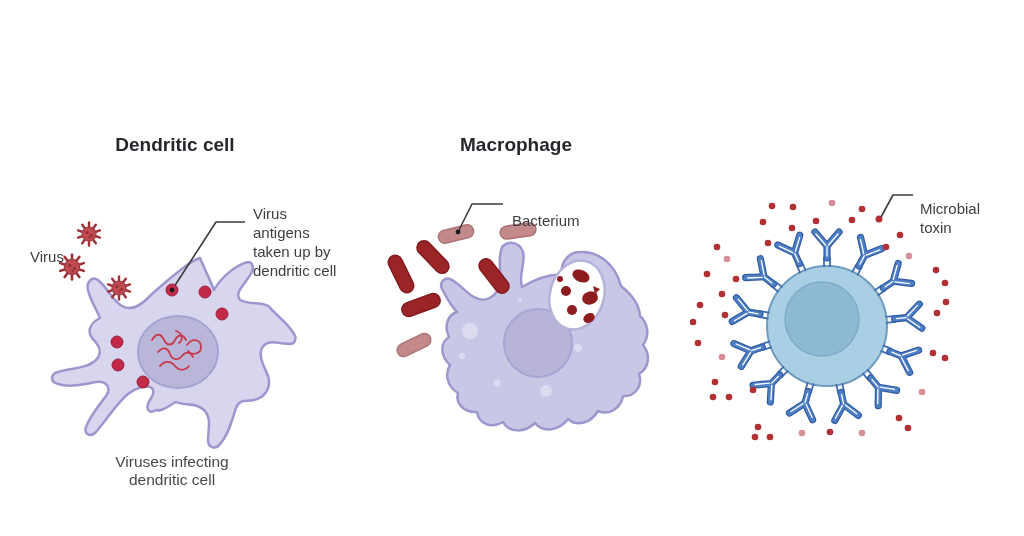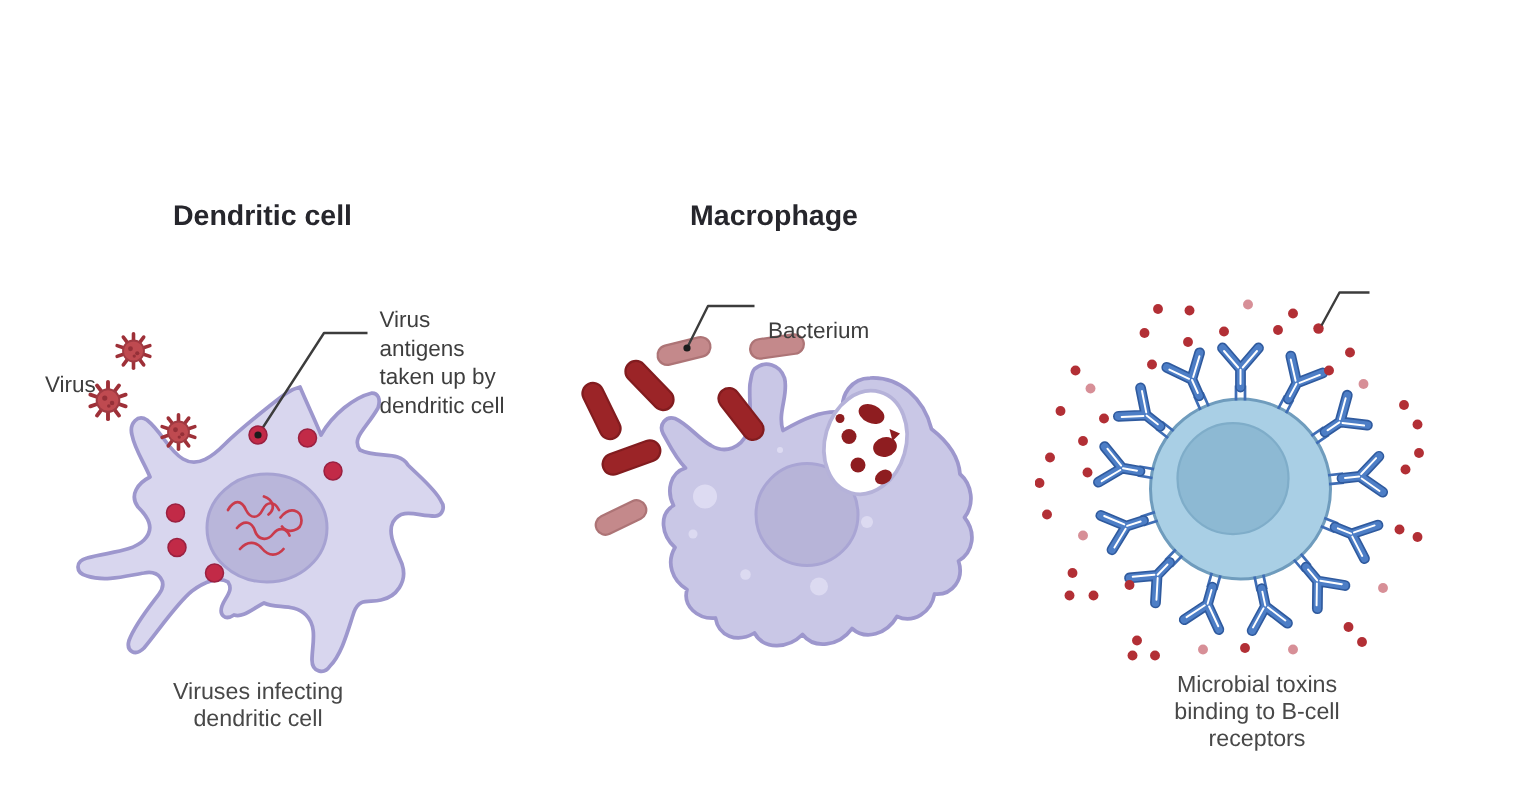--- a/index.html
+++ b/index.html
@@ -243,18 +243,17 @@
         <circle cx="909" cy="256" r="3.3"></circle>
           <circle cx="722" cy="357" r="3.3"></circle>
         <circle cx="802" cy="433" r="3.3"></circle>
           <circle cx="862" cy="433" r="3.3"></circle>
         <circle cx="922" cy="392" r="3.3"></circle>
       </g>
 
       <polyline points="913,195 893,195 881,217" fill="none" stroke="#3c3c3c" stroke-width="1.6" stroke-linejoin="round"></polyline>
     </svg>
 
-    <div class="caption">Microbial toxins
-binding to B-cell
-receptors</div>
+    <div class="annot toxin-label">Microbial
+toxin</div>
   </div>
 
 </div>
 
 </body></html>

